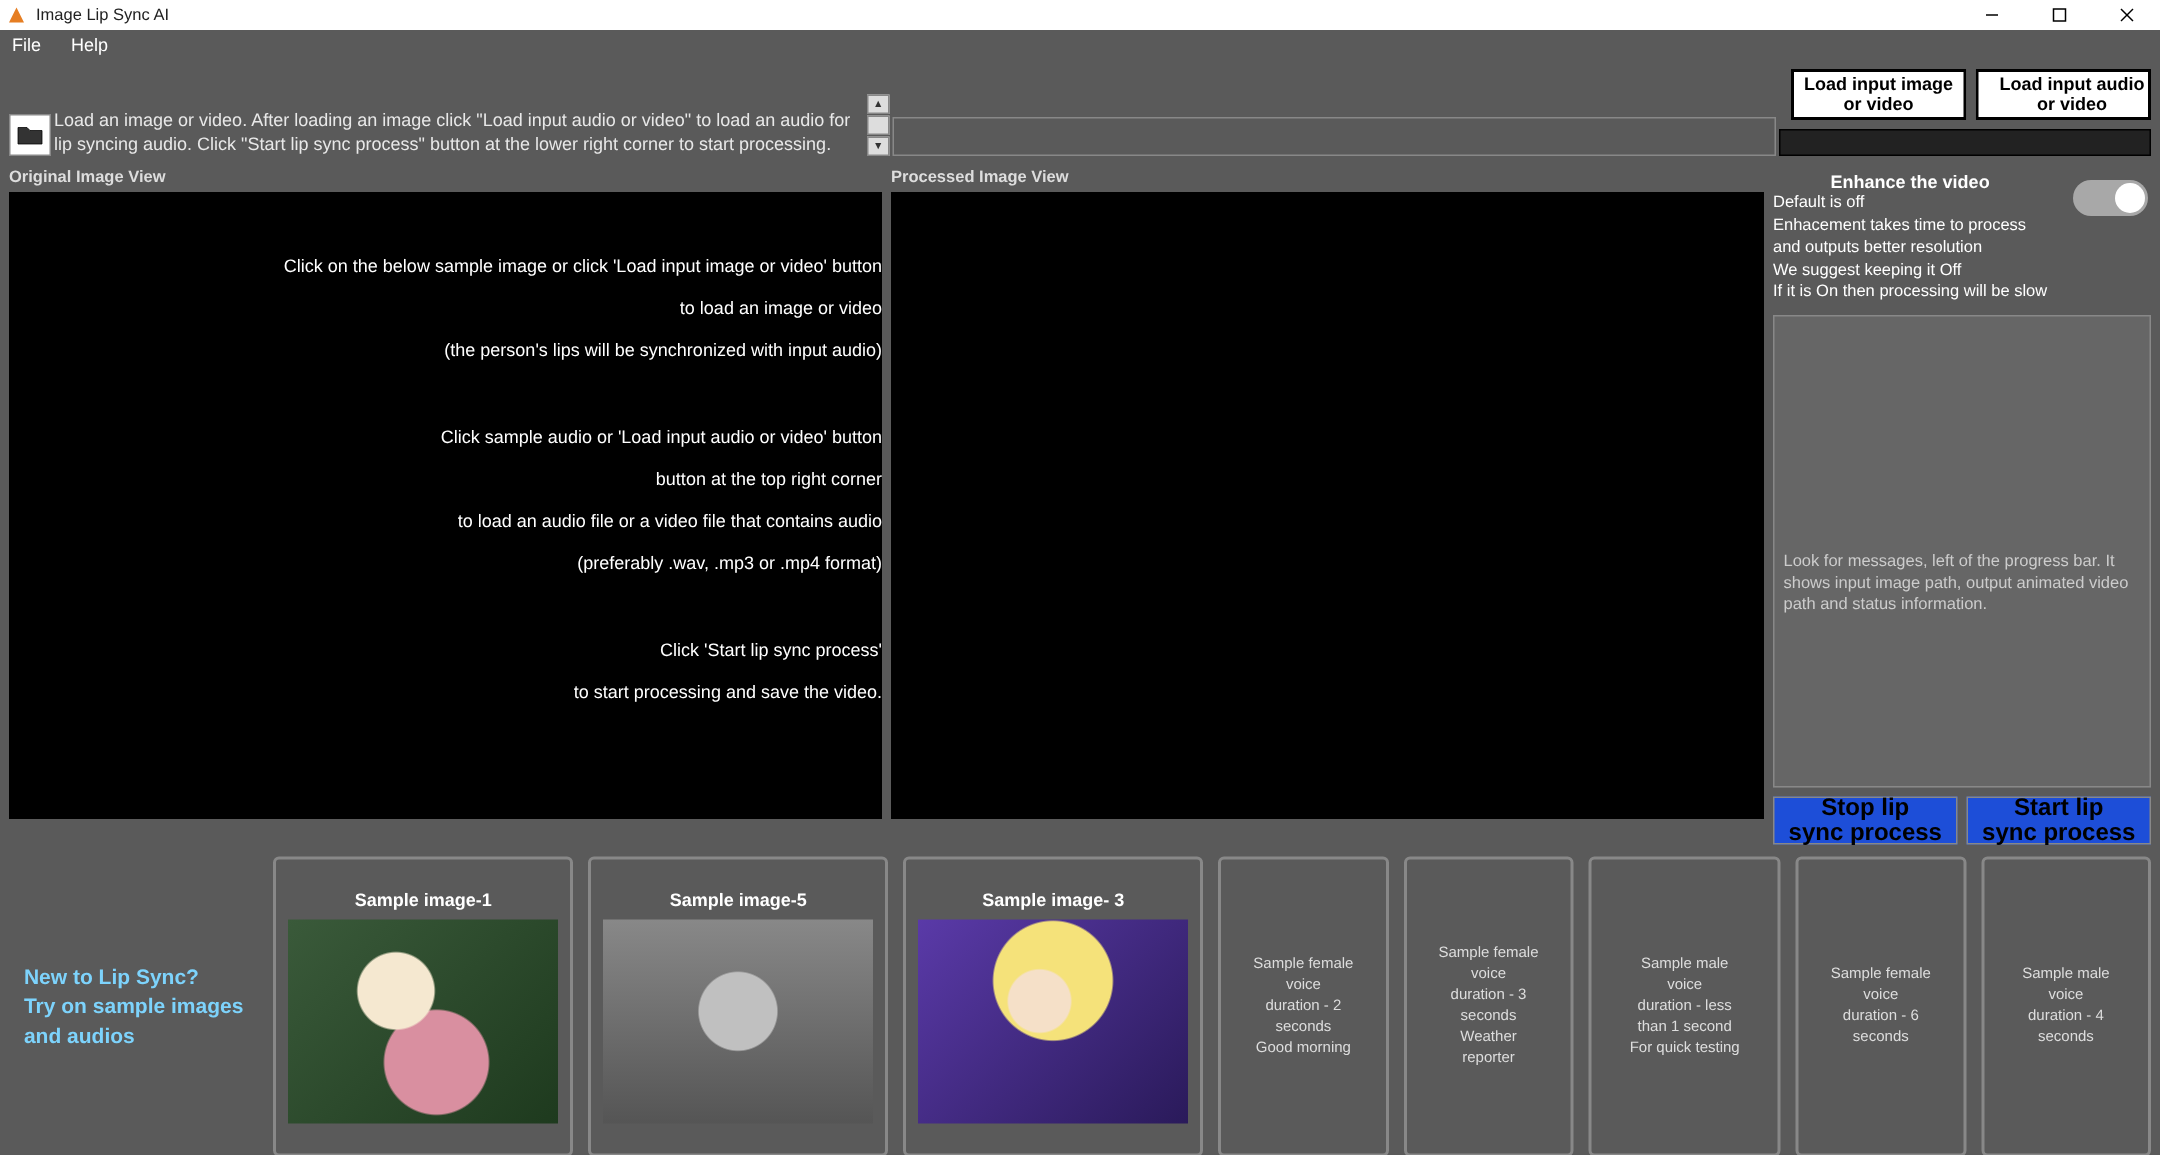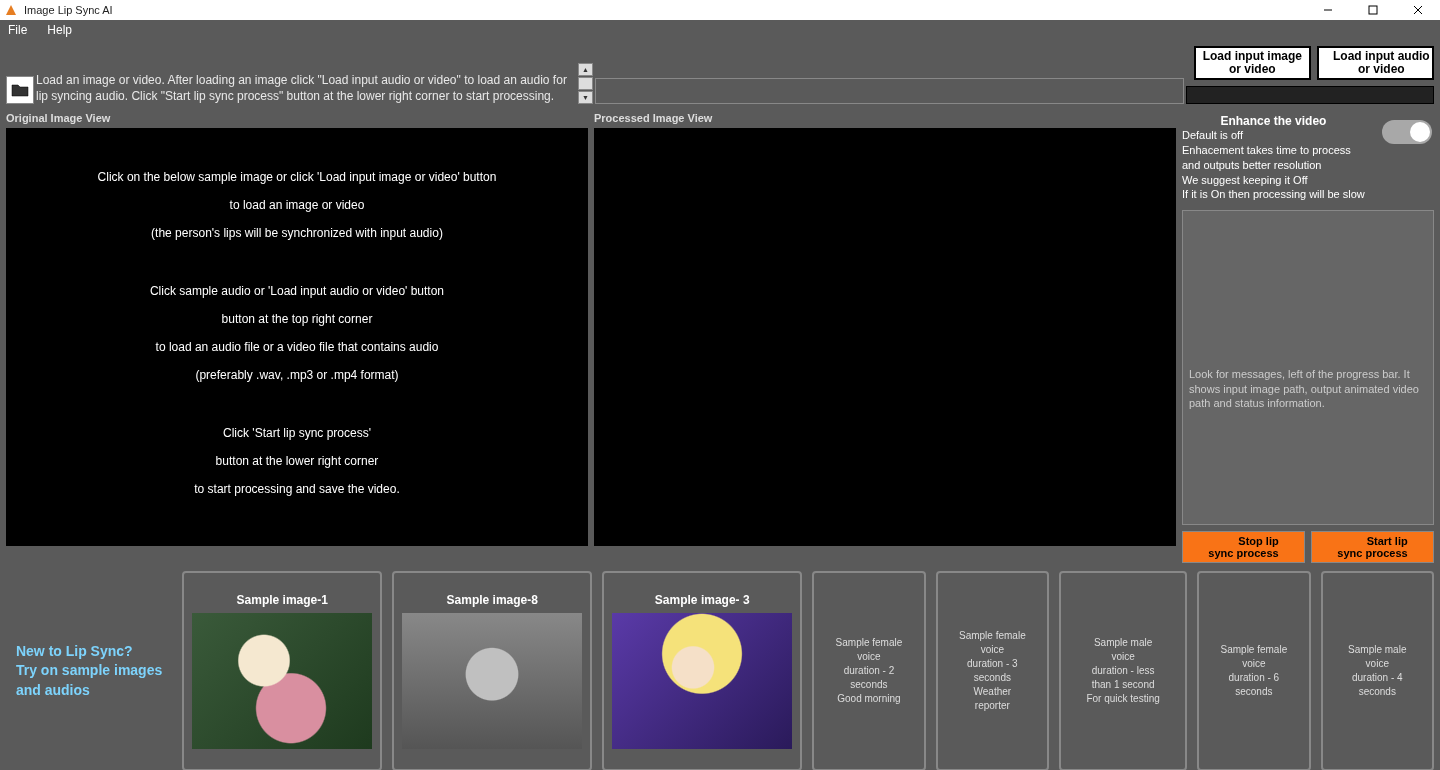--- a/index.html
+++ b/index.html
@@ -27,33 +27,33 @@
 .progress-bar { height: 18px; background: #222; border: 1px solid #000; margin-top: 2px; }
 
 .main { display: flex; padding: 0 6px; gap: 0; }
 .left-col { width: 1170px; }
 .right-col { width: 252px; margin-left: 6px; }
 
 .views { display: flex; gap: 6px; }
 .view-panel { flex: 1; }
 .view-label { color: #ddd; font-size: 11px; font-weight: bold; padding: 2px 0 4px 0; }
 .view-box { background: #000; height: 418px; color: #fff; font-size: 12px; text-align: center; padding-top: 40px; line-height: 1.5; }
-.view-box .para { margin-bottom: 40px; }
+.view-box .para { margin-bottom: 40px; text-align: right; }
 .view-box .line { margin-bottom: 10px; }
 
 .right-col .enh-title { color: #fff; font-weight: bold; font-size: 12px; margin-top: 4px; text-align: center; }
 .right-col .enh-desc { color: #fff; font-size: 11px; line-height: 1.35; }
 .enh-header { display: flex; align-items: flex-start; justify-content: space-between; }
 .toggle { width: 50px; height: 24px; background: #a8a8a8; border-radius: 12px; position: relative; margin-top: 10px; margin-right: 2px; }
 .toggle .knob { width: 20px; height: 20px; background: #fff; border-radius: 50%; position: absolute; top: 2px; right: 2px; }
 
 .msg-box { background: #666; border: 1px solid #888; height: 315px; margin-top: 8px; padding: 156px 6px 6px 6px; color: #ccc; font-size: 11px; line-height: 1.3; }
 
 .action-row { display: flex; gap: 6px; margin-top: 6px; }
-.action-btn { flex: 1; height: 32px; background: #f97316; border: 1px solid #888; font-size: 11px; font-weight: bold; text-align: right; line-height: 1.1; display: flex; align-items: center; justify-content: center; cursor: pointer; }
+.action-btn { flex: 1; height: 32px; background: #1d4ed8; border: 1px solid #888; font-size: 16px; font-weight: bold; text-align: center; line-height: 1.1; display: flex; align-items: center; justify-content: center; cursor: pointer; }
 
 .samples-row { display: flex; padding: 8px 6px; gap: 10px; align-items: stretch; }
 .samples-intro { width: 170px; color: #7dd3fc; font-size: 14px; font-weight: bold; text-align: left; display: flex; align-items: center; justify-content: center; line-height: 1.4; }
 .sample-card { border: 2px solid #888; border-radius: 4px; background: #5a5a5a; display: flex; flex-direction: column; align-items: center; padding: 20px; cursor: pointer; }
 .sample-card.img { width: 200px; height: 200px; }
 .sample-card .title { color: #fff; font-size: 12px; font-weight: bold; margin-bottom: 6px; }
 .sample-card .thumb { flex: 1; width: 180px; background: #333; }
 .sample-card.audio { width: 115px; height: 200px; justify-content: center; }
 .sample-card.audio .txt { color: #ddd; font-size: 10px; text-align: center; line-height: 1.4; }
 
@@ -133,21 +133,20 @@
             <div class="line">(the person's lips will be synchronized with input audio)</div>
           </div>
           <div class="para">
             <div class="line">Click sample audio or 'Load input audio or video' button</div>
             <div class="line">button at the top right corner</div>
             <div class="line">to load an audio file or a video file that contains audio</div>
             <div class="line">(preferably .wav, .mp3 or .mp4 format)</div>
           </div>
           <div class="para">
             <div class="line">Click 'Start lip sync process'</div>
-            <div class="line">button at the lower right corner</div>
             <div class="line">to start processing and save the video.</div>
           </div>
         </div>
       </div>
       <div class="view-panel">
         <div class="view-label">Processed Image View</div>
         <div class="view-box"></div>
       </div>
     </div>
   </div>
@@ -181,21 +180,21 @@
 <div class="samples-row">
   <div class="samples-intro" style="white-space:pre-line;">New to Lip Sync?
 Try on sample images
 and audios</div>
 
   <div class="sample-card img">
     <div class="title">Sample image-1</div>
     <div class="thumb t1"></div>
   </div>
   <div class="sample-card img">
-    <div class="title">Sample image-8</div>
+    <div class="title">Sample image-5</div>
     <div class="thumb t2"></div>
   </div>
   <div class="sample-card img">
     <div class="title">Sample image- 3</div>
     <div class="thumb t3"></div>
   </div>
 
   <div class="sample-card audio">
     <div class="txt">Sample female voice</div>
     <div class="txt">duration - 2 seconds</div>

